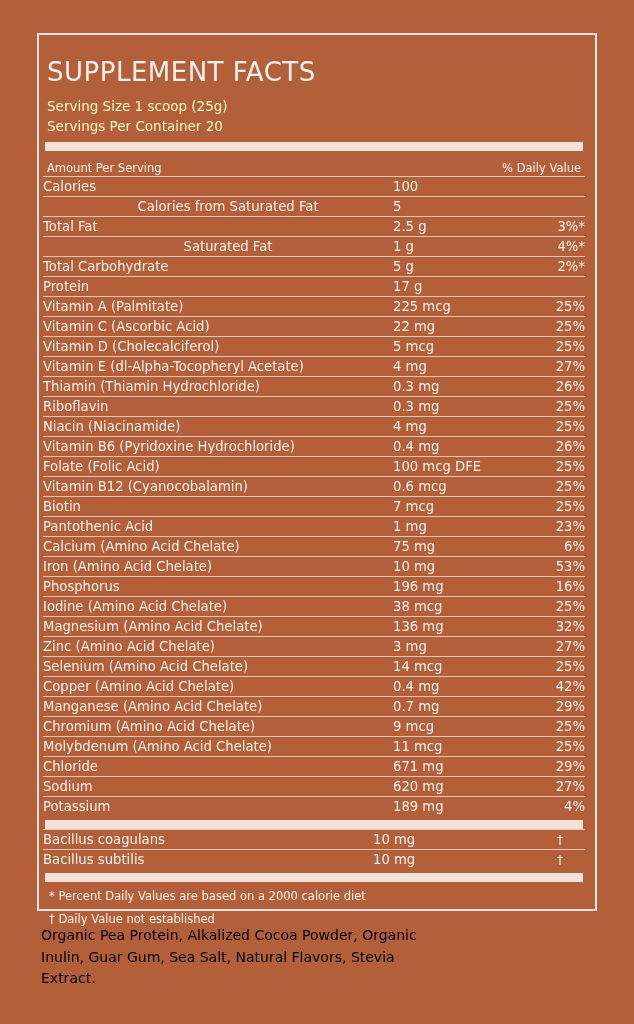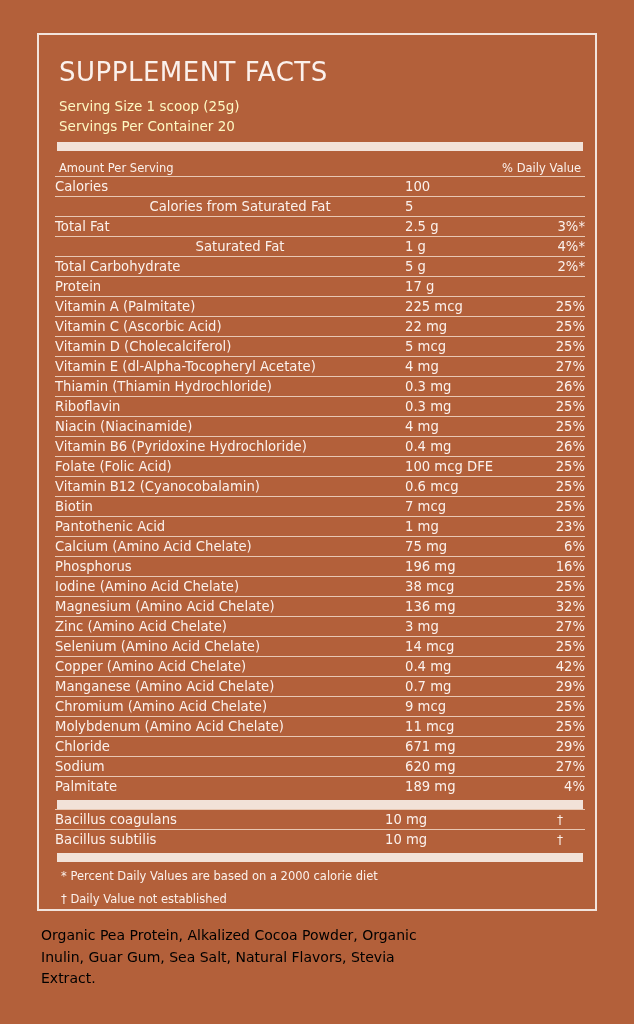--- a/index.html
+++ b/index.html
@@ -18,21 +18,21 @@
     position: absolute;
     left: 37px;
     top: 33px;
     width: 560px;
     height: 878px;
     border: 2px solid #f2e4dc;
     box-sizing: border-box;
   }
   .inner {
     position: absolute;
-    left: 16px;
+    left: 4px;
     right: 10px;
     top: 10px;
   }
   .title {
     font-size: 26px;
     letter-spacing: 0.5px;
     color: #fbf1ec;
     margin: 12px 0 10px 4px;
     font-weight: normal;
   }
@@ -217,20 +217,25 @@
             <td class="name">Pantothenic Acid</td>
             <td class="amount">1 mg</td>
             <td class="dv">23%</td>
           </tr>
           <tr>
             <td class="name">Calcium (Amino Acid Chelate)</td>
             <td class="amount">75 mg</td>
             <td class="dv">6%</td>
           </tr>
           <tr>
+            <td class="name">Iron (Amino Acid Chelate)</td>
+            <td class="amount">10 mg</td>
+            <td class="dv">53%</td>
+          </tr>
+          <tr>
             <td class="name">Phosphorus</td>
             <td class="amount">196 mg</td>
             <td class="dv">16%</td>
           </tr>
           <tr>
             <td class="name">Iodine (Amino Acid Chelate)</td>
             <td class="amount">38 mcg</td>
             <td class="dv">25%</td>
           </tr>
           <tr>
@@ -272,21 +277,21 @@
             <td class="name">Chloride</td>
             <td class="amount">671 mg</td>
             <td class="dv">29%</td>
           </tr>
           <tr>
             <td class="name">Sodium</td>
             <td class="amount">620 mg</td>
             <td class="dv">27%</td>
           </tr>
           <tr>
-            <td class="name">Palmitate</td>
+            <td class="name">Potassium</td>
             <td class="amount">189 mg</td>
             <td class="dv">4%</td>
           </tr>
         </tbody>
     </table>
 
     <div class="gap-rule"></div>
 
     <table class="facts">
       <tbody id="probiotic-body">

